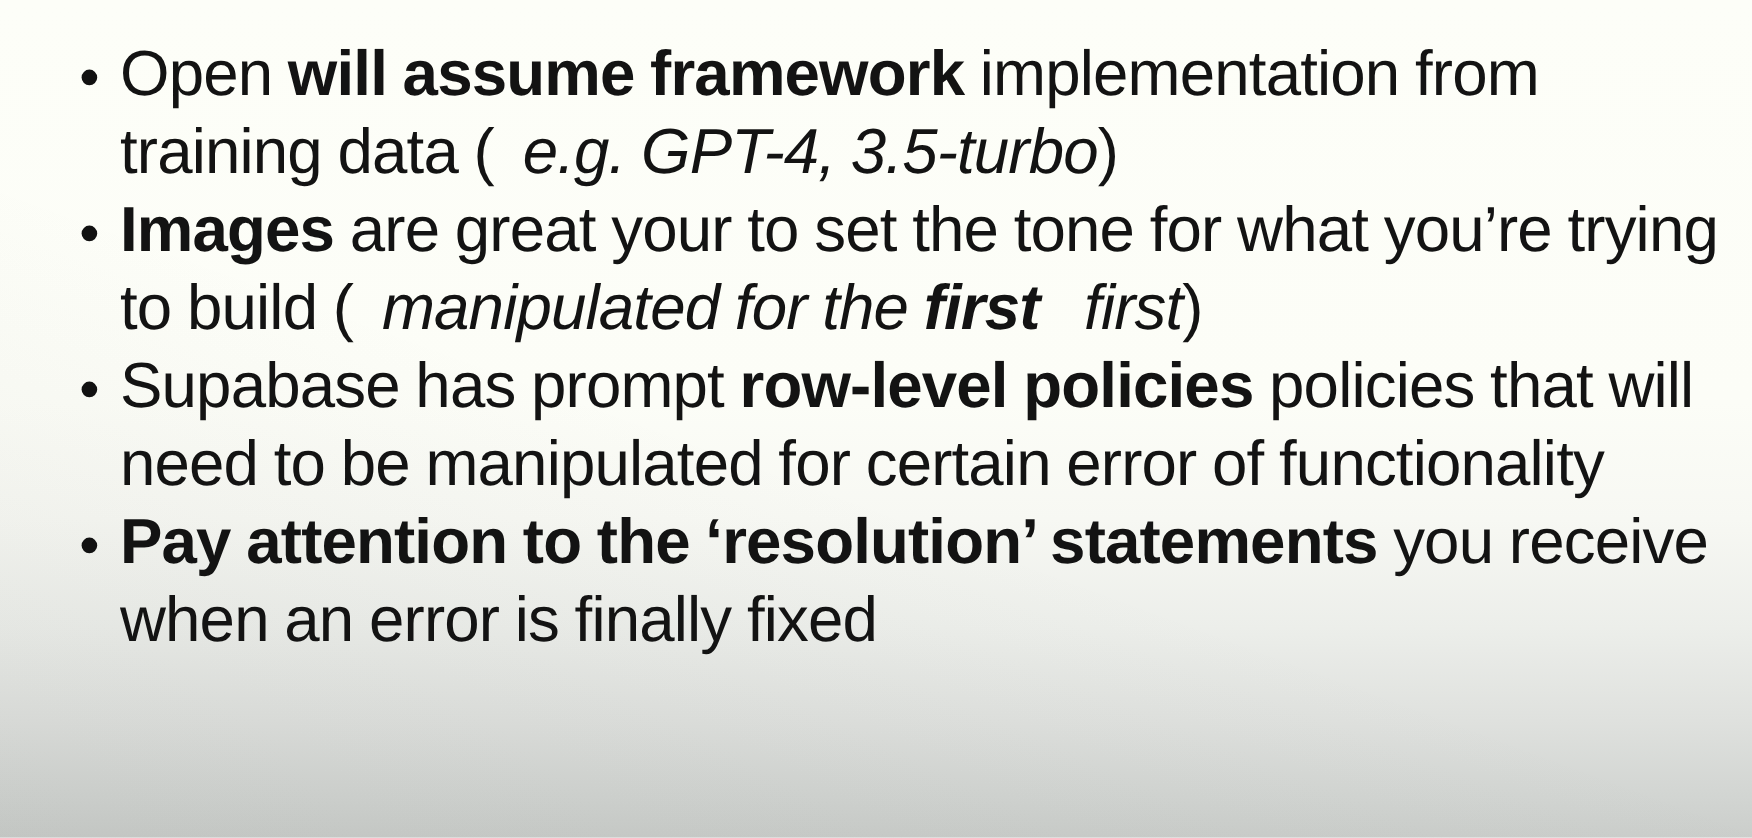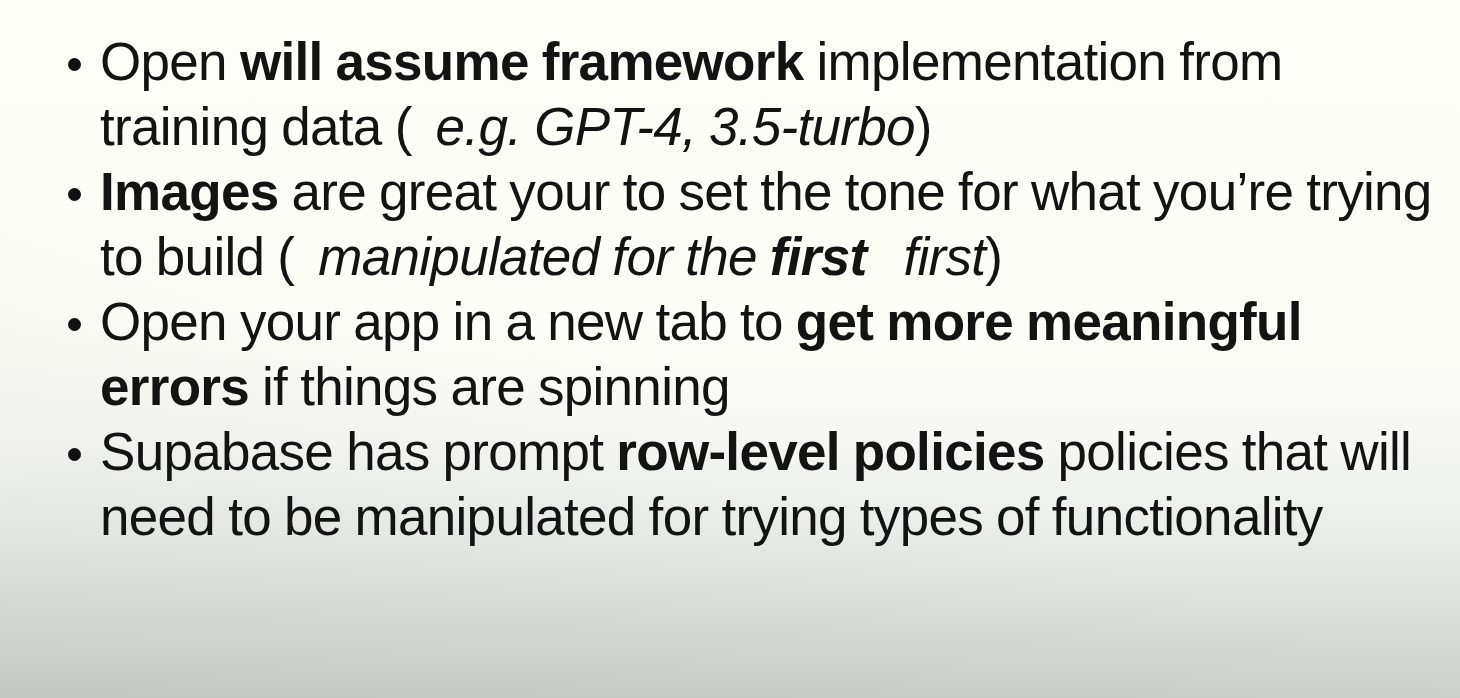--- a/index.html
+++ b/index.html
@@ -83,16 +83,16 @@
     margin-left: 24px;
   }
 </style>
 </head>
 <body>
 
 <div id="slide">
   <ul id="bullet-list">
       <li class="bullet-item"><span>Open </span><b>will assume framework</b><span> implementation from training data (</span><i>e.g. GPT-4, 3.5-turbo</i><span>)</span></li>
       <li class="bullet-item"><b>Images</b><span> are great your to set the tone for what you’re trying to build (</span><i>manipulated for the </i><b style="font-style: italic;">first</b><i> first</i><span>)</span></li>
-      <li class="bullet-item"><span>Open your app in a new tab to </span><b>get more meaningful errors</b><span> if things are spinning</span></li>
-      <li class="bullet-item"><span>Supabase has prompt </span><b>row-level policies</b><span> policies that will need to be manipulated for trying types of functionality</span></li>
+      <li class="bullet-item"><span>Supabase has prompt </span><b>row-level policies</b><span> policies that will need to be manipulated for certain error of functionality</span></li>
+      <li class="bullet-item"><b>Pay attention to the ‘resolution’ statements</b><span> you receive when an error is finally fixed</span></li>
     </ul>
 </div>
 
 </body></html>

